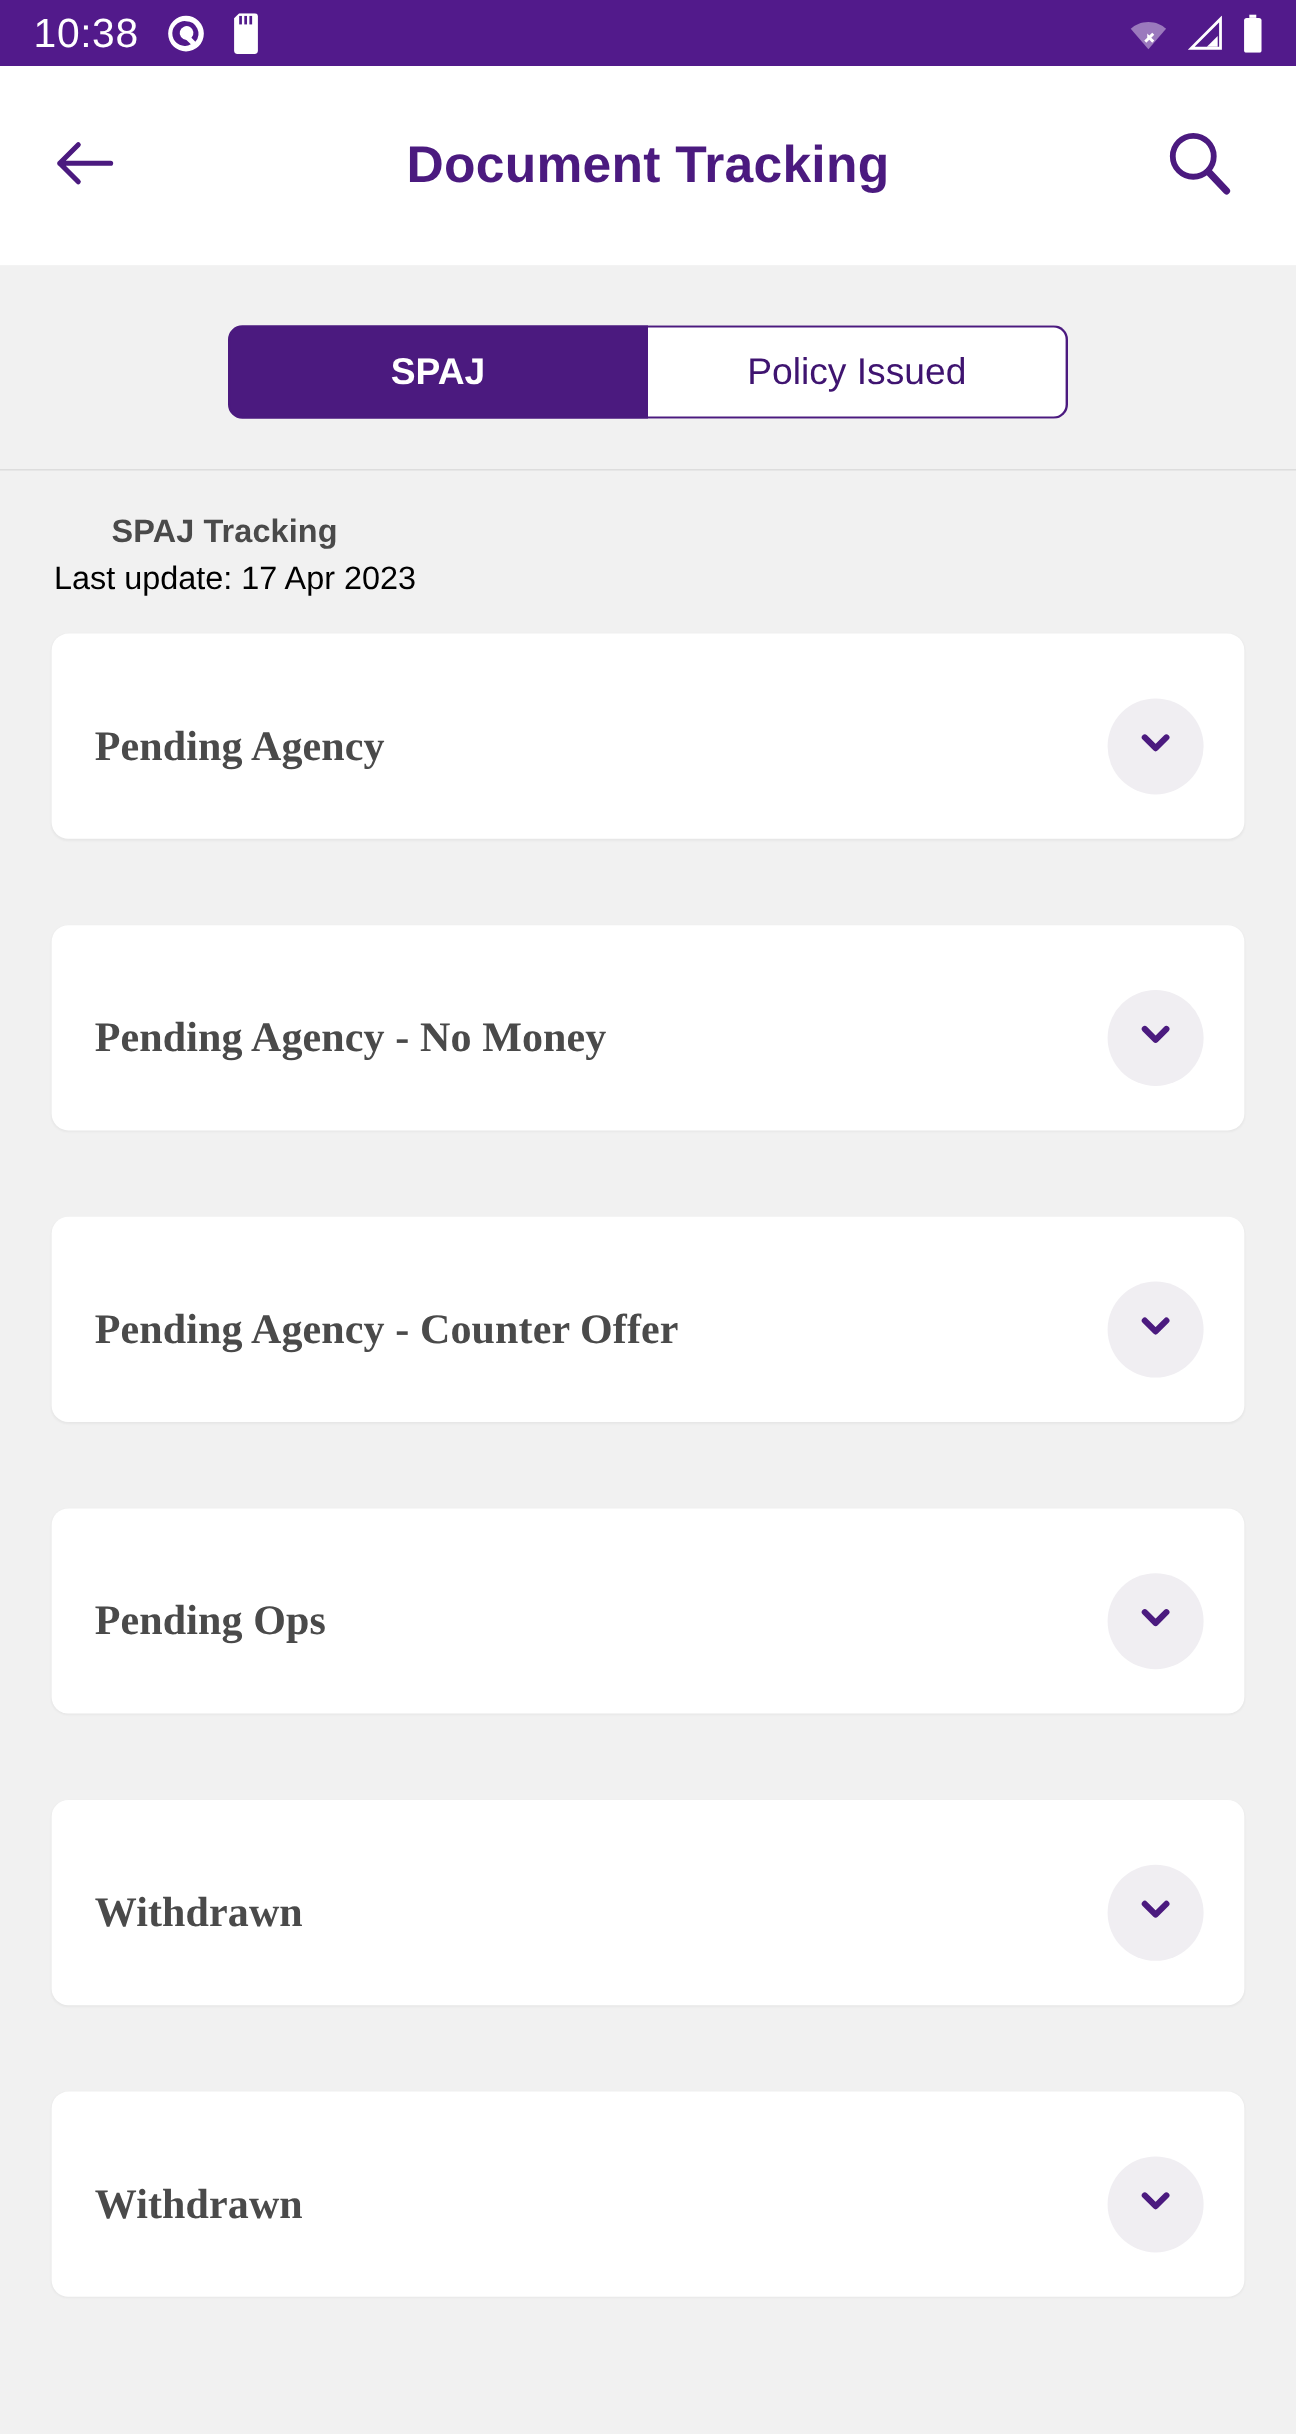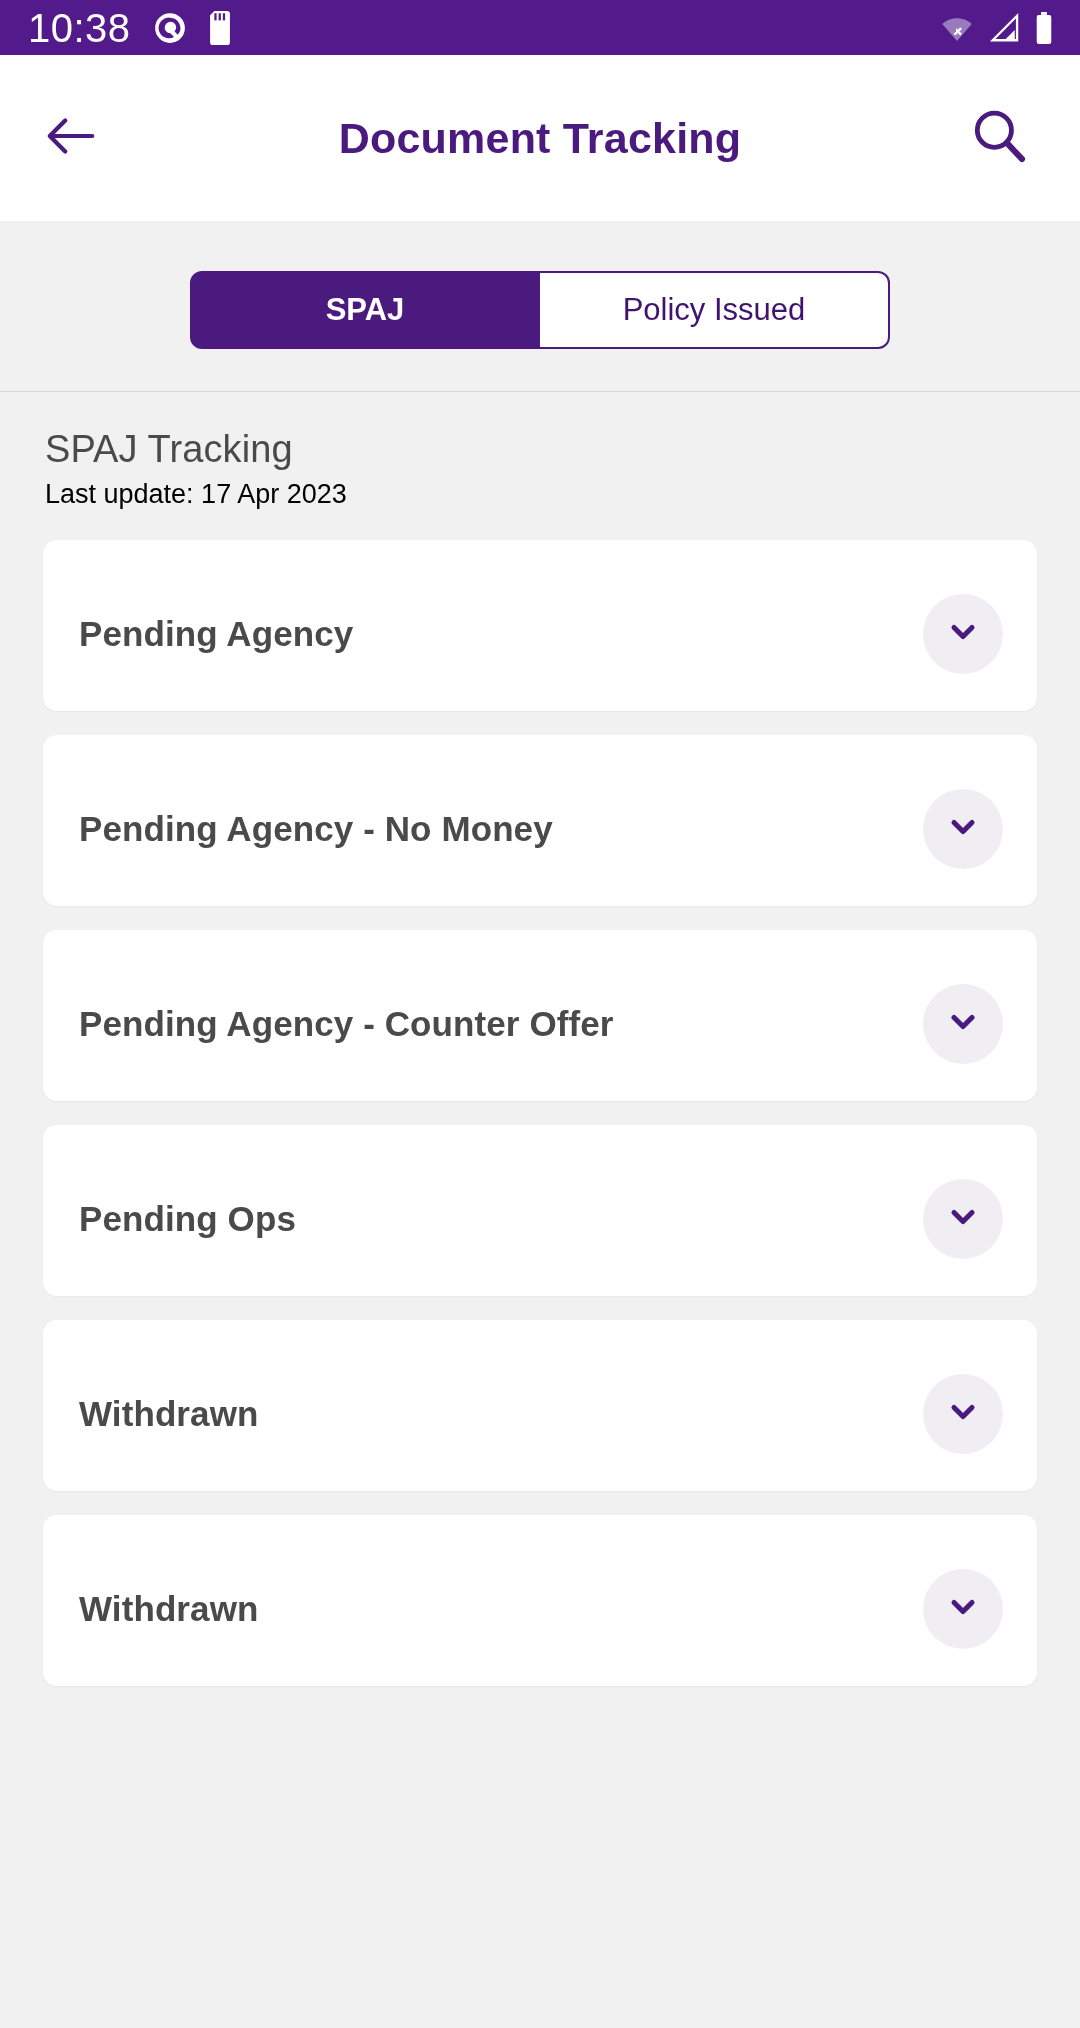--- a/index.html
+++ b/index.html
@@ -12,21 +12,21 @@
   .screen { position:relative; width:1080px; height:2028px; background:#f1f1f1; }
 
   
   .status-bar {
     height:55px; background:#521A8B;
     display:flex; align-items:center;
     padding:0 26px 0 28px;
     color:#ffffff;
   }
   .status-time {
-    font-size:40px; font-weight:400; letter-spacing:0.5px;
+    font-size:34px; font-weight:400; letter-spacing:0.5px;
     line-height:1; color:#ffffff;
   }
   .status-left-icons { display:flex; align-items:center; gap:18px; margin-left:22px; }
   .status-spacer { flex:1; }
   .status-right-icons { display:flex; align-items:center; gap:14px; }
   .sicon { display:block; }
 
   
   .app-bar {
     position:relative;
@@ -71,39 +71,41 @@
   }
   .seg.inactive {
     background:#ffffff; color:#3f1470; font-weight:400;
     border-left:none;
     border-radius:0 12px 12px 0;
   }
 
   
   .section-head { padding:36px 0 0 45px; }
   .section-title {
-    font-size:38px; font-weight:normal; color:#4a4a4a;
+    font-size:27px; font-weight:bold; color:#4a4a4a;
     letter-spacing:0.1px;
+    margin-left:48px;
   }
   .section-sub {
     margin-top:8px;
     font-size:27px; color:#000000; font-weight:400;
   }
 
   
   .card-list { padding:30px 43px 0 43px; }
   .card {
     position:relative;
     height:171px; background:#ffffff;
     border-radius:14px;
-    margin-bottom:24px;
+    margin-bottom:72px;
     display:flex; align-items:center;
     padding:16px 34px 0 36px;
     box-shadow:0 1px 2px rgba(0,0,0,0.045);
     cursor:pointer;
+    font-family:Liberation Serif, serif;
   }
   .card-label {
     font-size:35px; font-weight:bold; color:#4a4a4a;
     letter-spacing:0.1px;
   }
   .chev-btn {
     margin-left:auto;
     width:80px; height:80px; border-radius:50%;
     background:#f0eef2;
     display:flex; align-items:center; justify-content:center;

